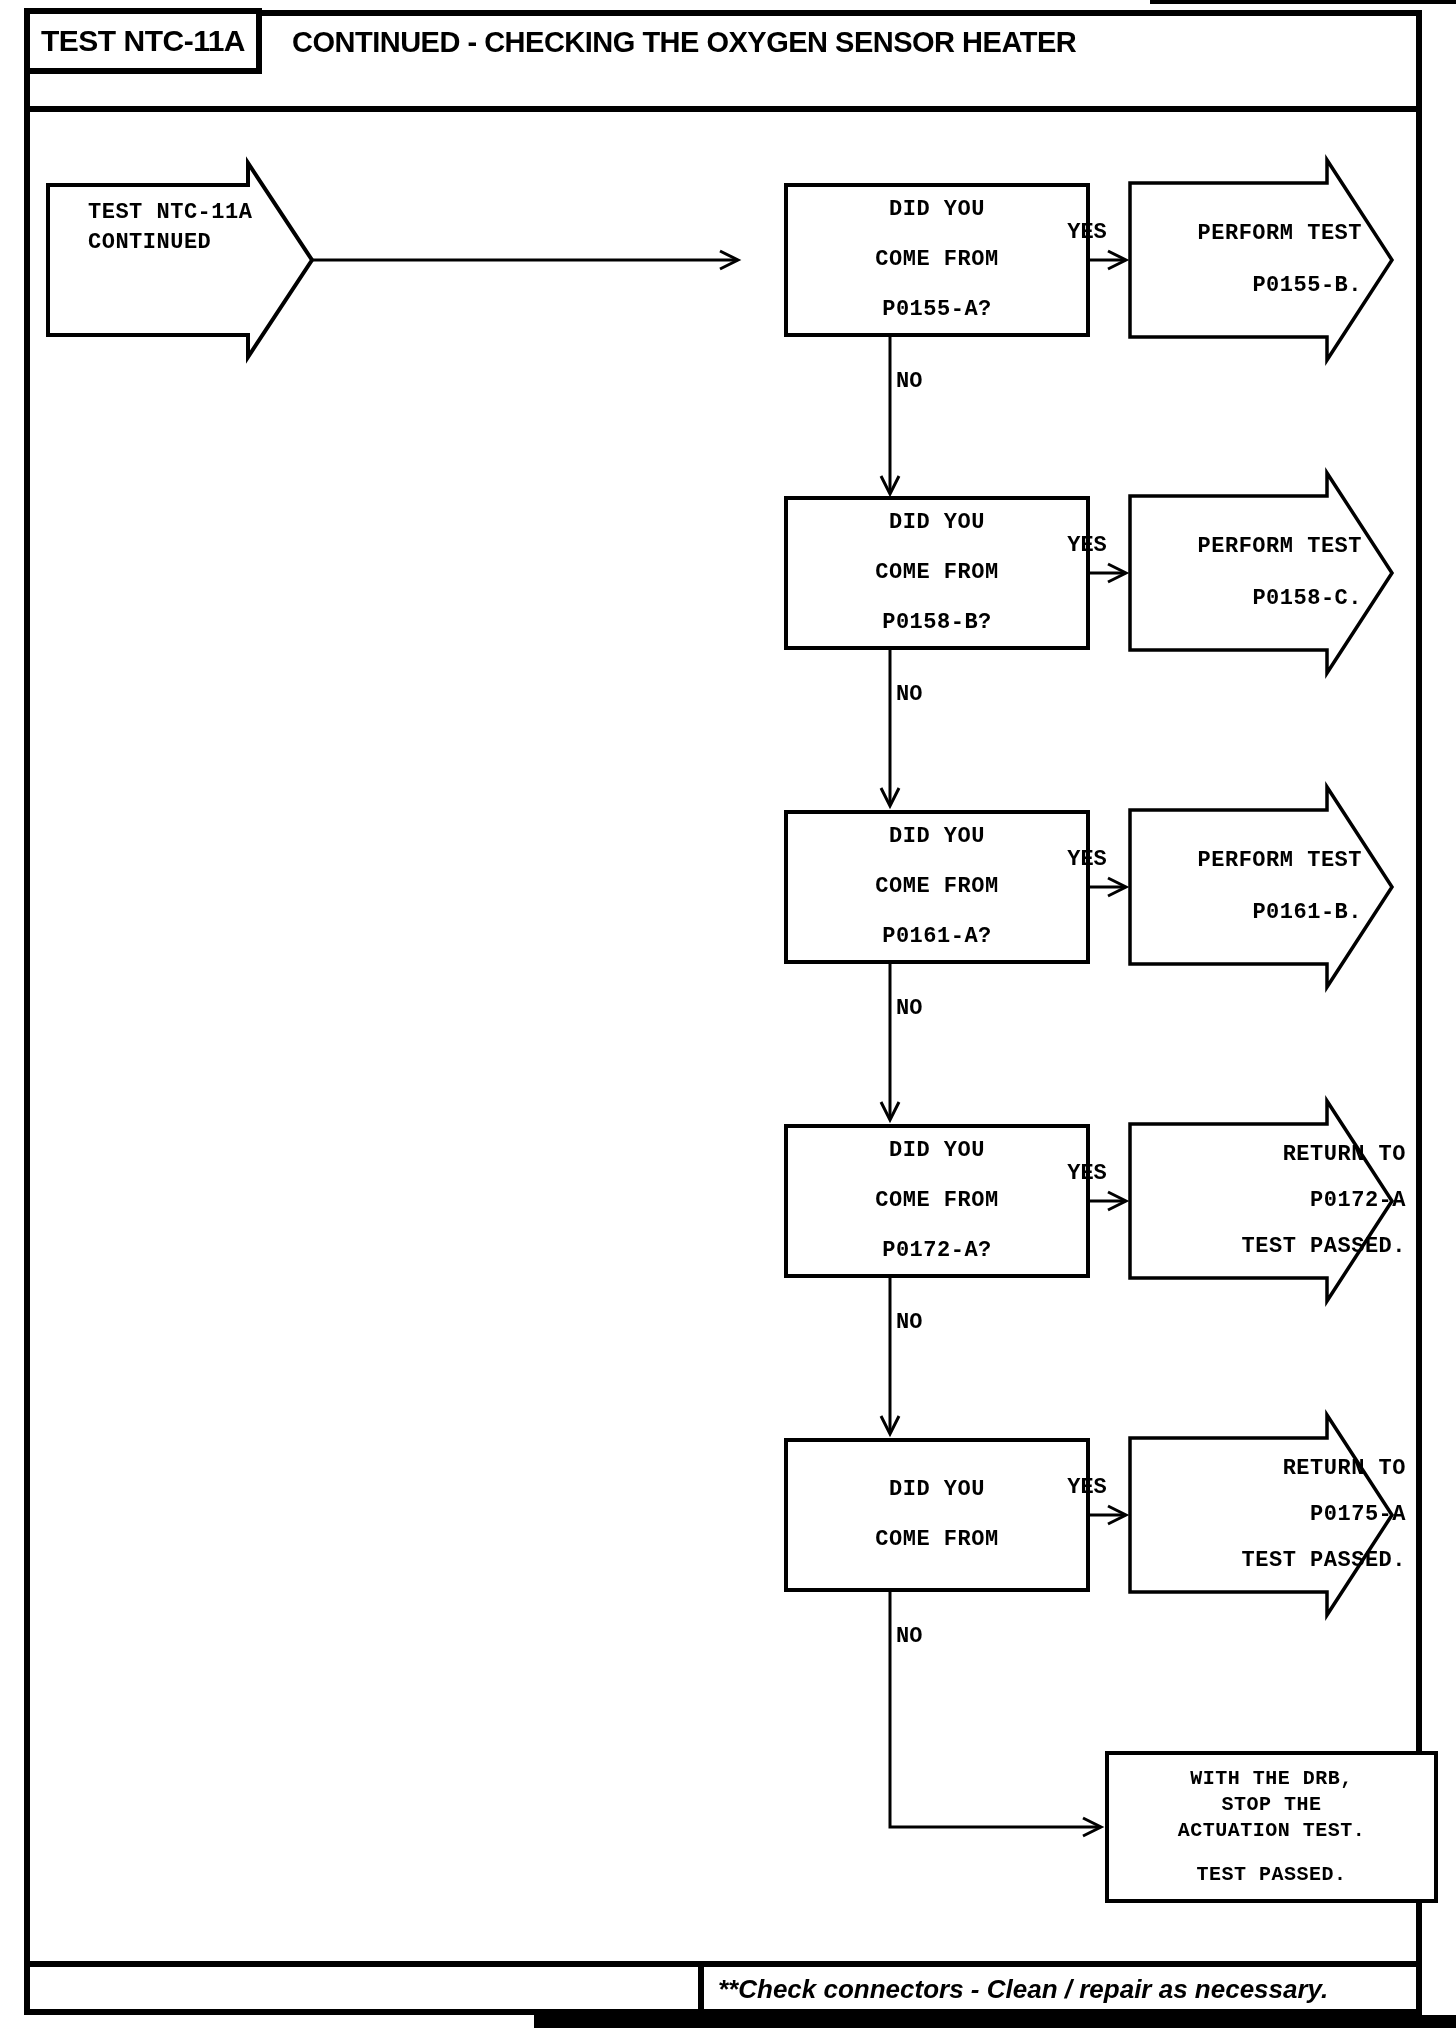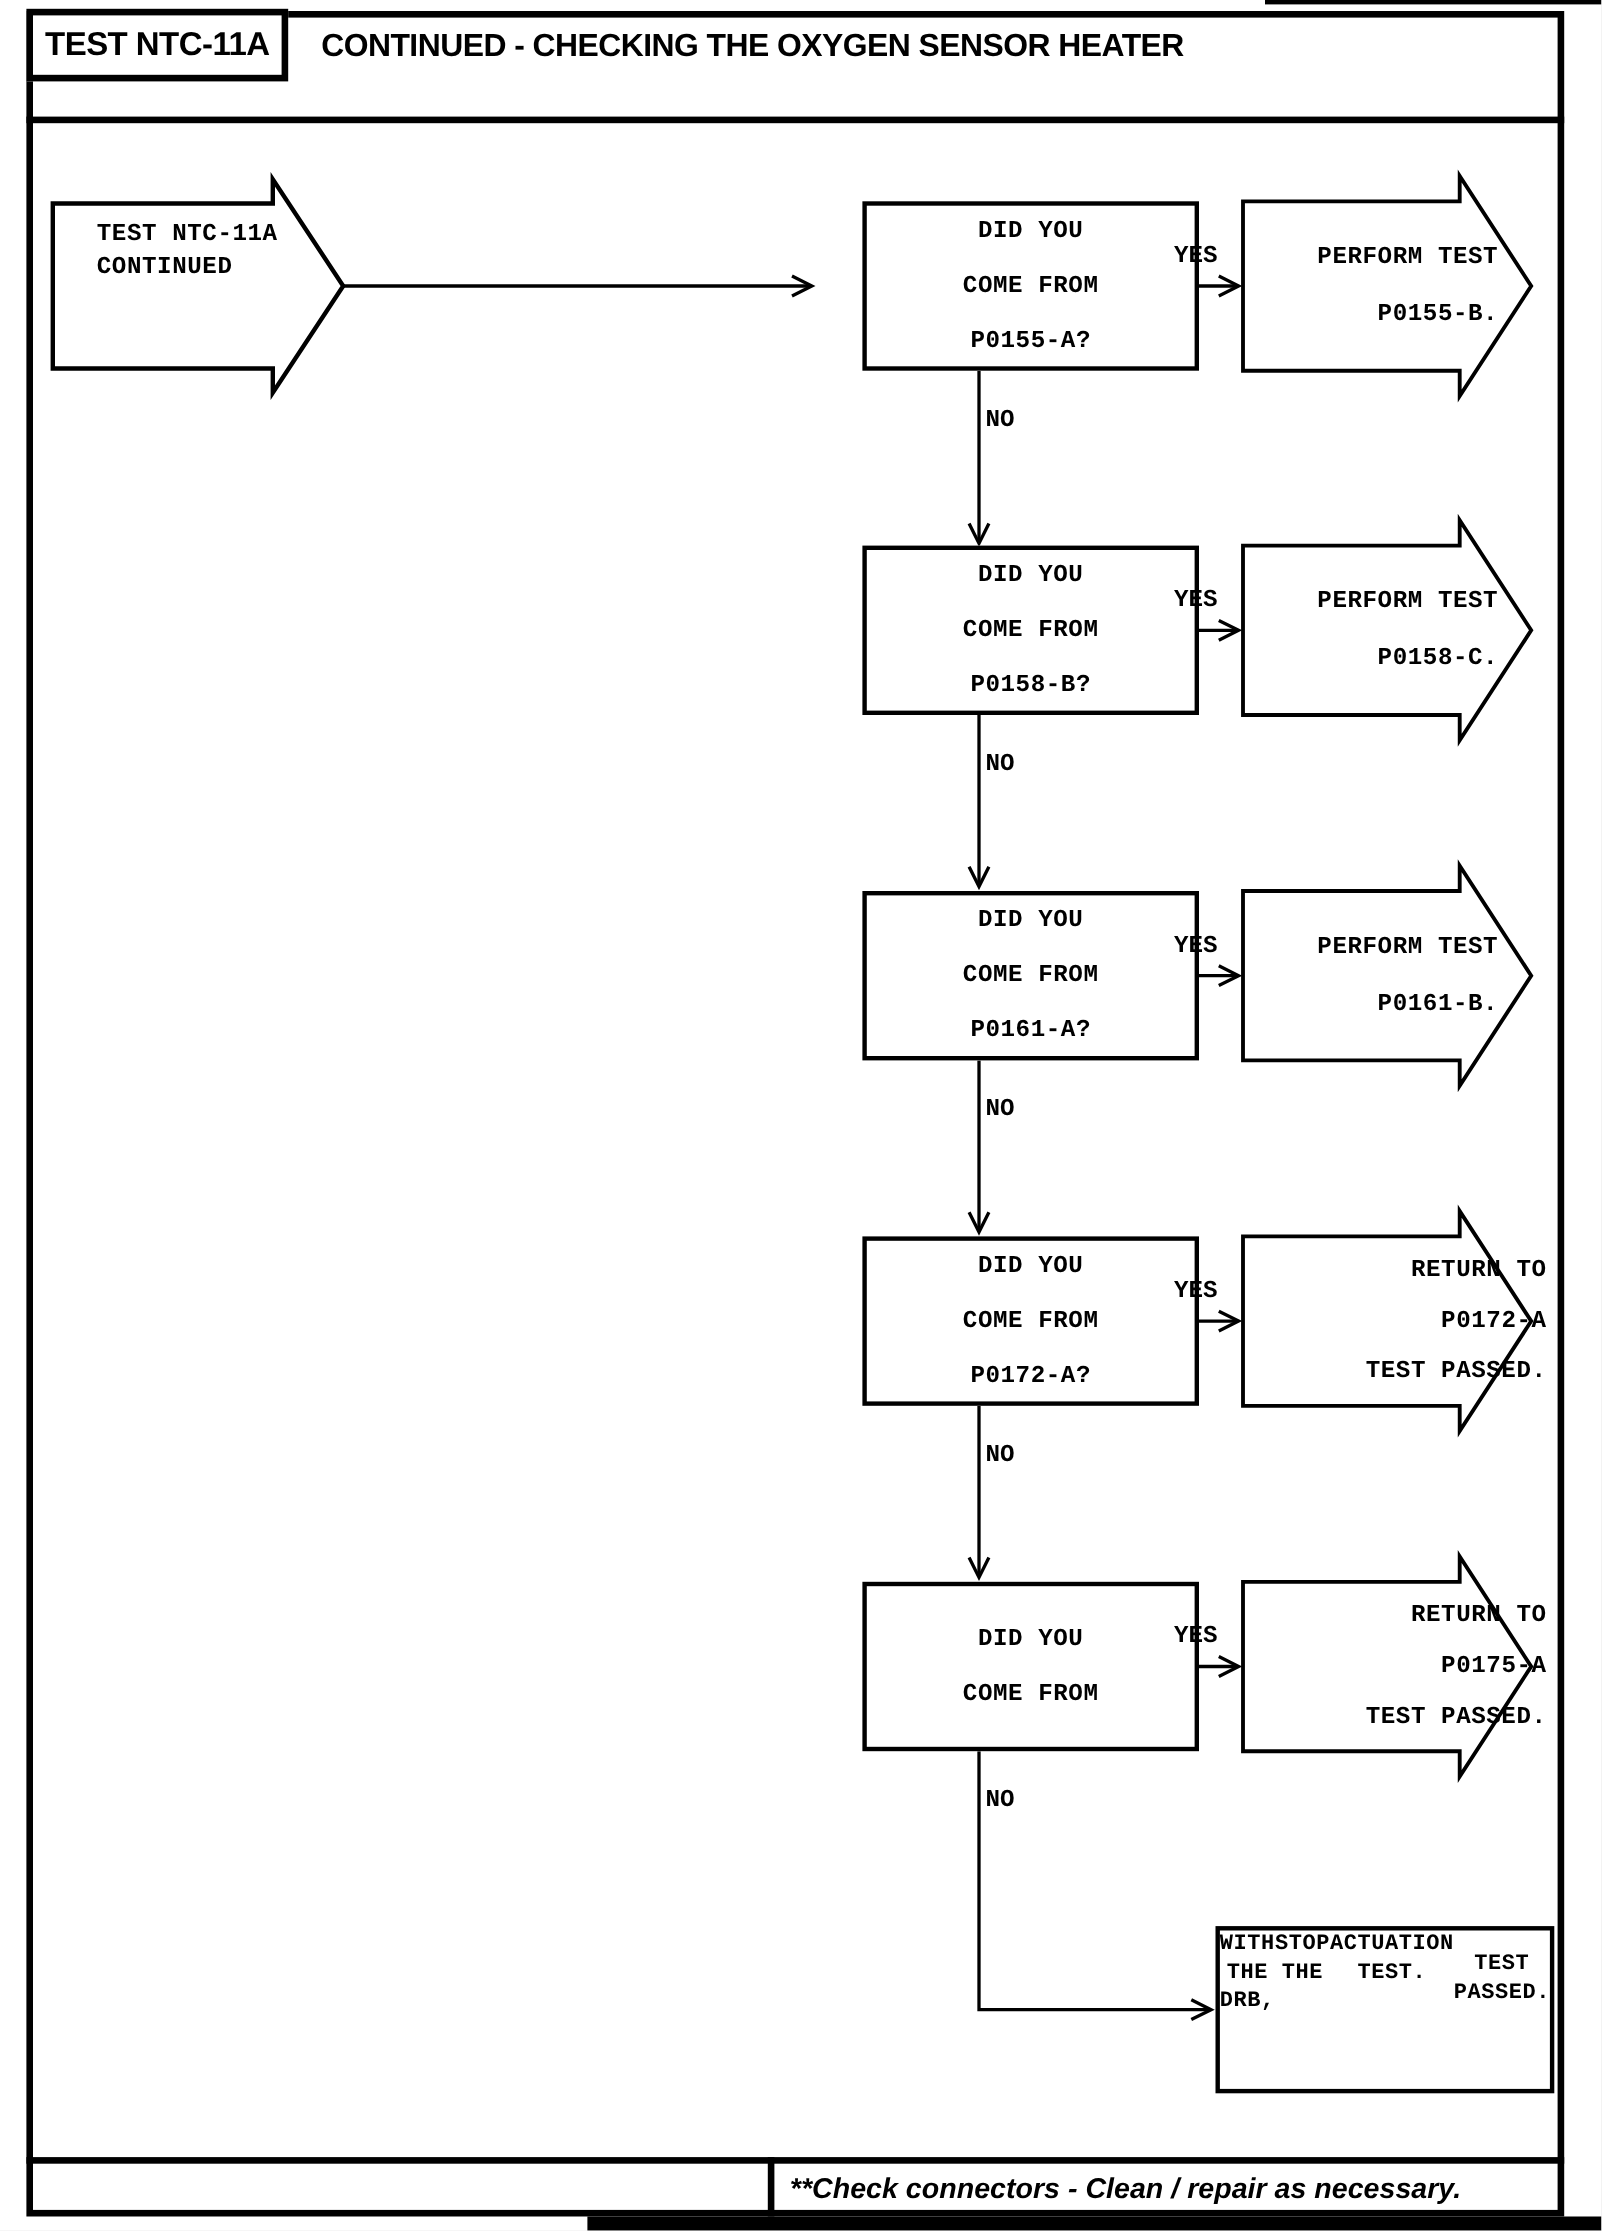--- a/index.html
+++ b/index.html
@@ -20,22 +20,22 @@
   .decision{left:742px;width:306px;height:154px;border:4px solid #000;box-sizing:border-box;background:#fff;
             display:flex;flex-direction:column;justify-content:center;text-align:center;
             font-size:22px;line-height:50px;letter-spacing:.5px;margin-left:42px;}
   .start-text{left:88px;top:198px;font-size:22px;line-height:30px;letter-spacing:.5px;white-space:pre;}
   .result-text{left:1130px;width:232px;text-align:right;font-size:22px;letter-spacing:.5px;}
   .rt2{line-height:52px;}
   .rt3{line-height:46px;margin-left:44px;}
   .indent{padding-left:40px;}
   .yes{left:1052px;width:70px;text-align:center;font-size:22px;}
   .no{left:896px;font-size:22px;}
-  #final-box{left:1105px;top:1751px;width:308px;height:152px;border:4px solid #000;box-sizing:border-box;
-             background:#fff;display:flex;flex-direction:row;justify-content:center;text-align:center;
+  #final-box{left:1105px;top:1751px;width:333px;height:152px;border:4px solid #000;box-sizing:border-box;
+             background:#fff;display:flex;flex-direction:column;justify-content:center;text-align:center;
              font-size:20px;line-height:26px;letter-spacing:.5px;}
   #final-box .gap{margin-top:18px;}
   
   #ftr-sep{left:24px;top:1961px;width:1398px;height:6px;}
   #ftr-div{left:698px;top:1961px;width:6px;height:54px;}
   .ftr-text{top:1974px;font-size:27px;font-style:italic;white-space:nowrap;}
   #ftr-left{left:44px;}
   #ftr-right{left:718px;font-size:26px;}
   #bottom-bar{left:534px;top:2015px;width:922px;height:13px;}
   #top-noise{left:1150px;top:0px;width:306px;height:4px;}

